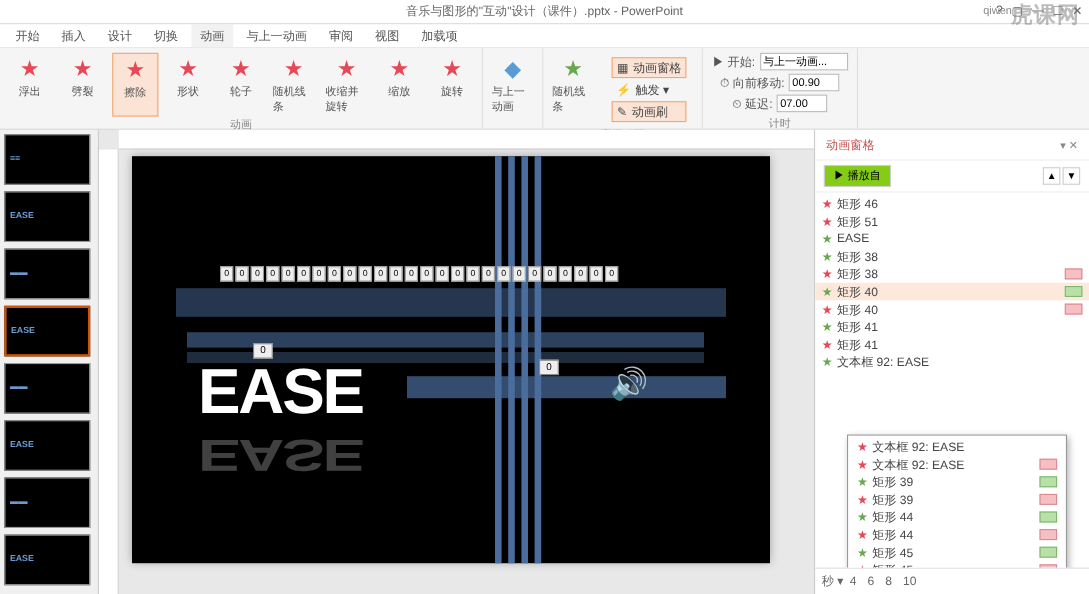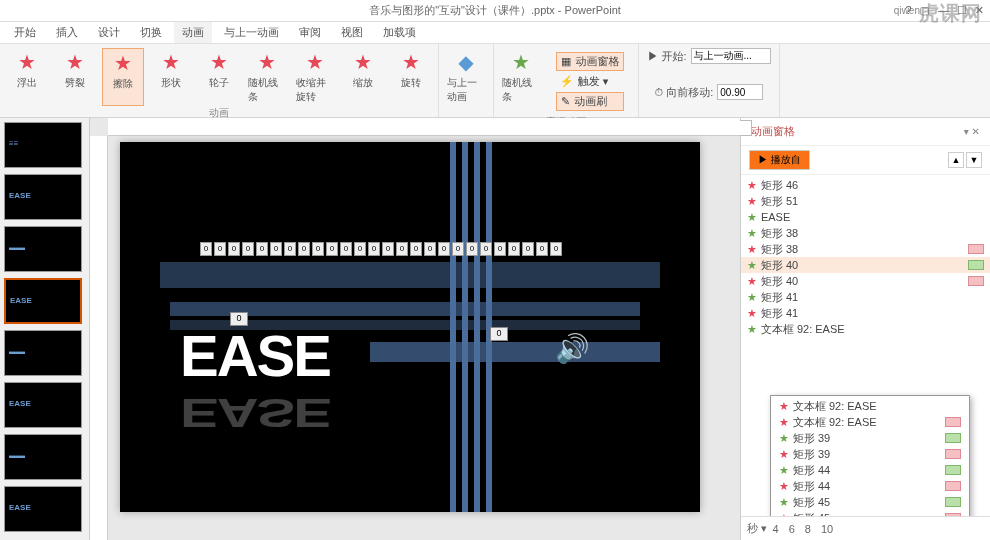--- a/index.html
+++ b/index.html
@@ -16,21 +16,21 @@
 .ribbon-group .label{font-size:10px;color:#888;margin-top:auto}
 .anim-items{display:flex;gap:6px}
 .anim-item{display:flex;flex-direction:column;align-items:center;width:42px;padding:2px;cursor:pointer}
 .anim-item.sel{background:#fbe4d5;border:1px solid #f2a76e}
 .anim-item .star{width:24px;height:24px;display:flex;align-items:center;justify-content:center;color:#e74856;font-size:20px}
 .anim-item .star.green{color:#6aa84f}
 .anim-item .nm{font-size:10px;color:#555;margin-top:2px}
 .adv-group{padding:4px 8px;display:flex;flex-direction:column;gap:2px}
 .adv-btn{display:flex;align-items:center;gap:4px;font-size:10px;color:#444;padding:1px 4px;cursor:pointer}
 .adv-btn.sel{background:#fbe4d5;border:1px solid #f2a76e}
-.timing-group{padding:4px 8px;display:flex;flex-direction:column;gap:20px;font-size:10px;color:#555}
+.timing-group{padding:4px 8px;display:flex;flex-direction:column;gap:3px;font-size:10px;color:#555}
 .timing-row{display:flex;align-items:center;gap:4px;white-space:nowrap}
 .timing-row input{width:46px;height:16px;border:1px solid #bbb;font-size:10px;padding:0 2px}
 .workspace{display:flex;height:422px}
 .thumbs{width:90px;background:#f0f0f0;overflow:hidden;border-right:1px solid #ccc;padding:4px}
 .thumb{width:78px;height:46px;background:#000;margin-bottom:6px;border:1px solid #999;position:relative}
 .thumb.sel{border:2px solid #d35400}
 .thumb .mini{position:absolute;left:4px;top:16px;color:#6b9bd1;font-size:8px;font-weight:bold}
 .rulerarea{position:relative;flex:1;background:#e8e8e8}
 .hruler{height:18px;background:#fff;border-bottom:1px solid #ccc;margin-left:18px}
 .vruler{width:18px;background:#fff;border-right:1px solid #ccc;position:absolute;left:0;top:18px;bottom:0}
@@ -39,21 +39,21 @@
 .canvas .ease{position:absolute;left:60px;top:180px;font-size:58px;font-weight:900;color:#fff;font-family:Arial,sans-serif;letter-spacing:-2px}
 .canvas .ease-ref{position:absolute;left:60px;top:238px;font-size:58px;font-weight:900;color:#fff;font-family:Arial,sans-serif;letter-spacing:-2px;transform:scaleY(-0.7);opacity:.25}
 .canvas .vstripe{position:absolute;top:0;bottom:0;width:6px;background:#4a6d9c}
 .canvas .tags{position:absolute;left:80px;top:100px;display:flex;gap:2px}
 .canvas .tags span{width:12px;height:14px;background:#eee;border:1px solid #999;font-size:8px;text-align:center;line-height:12px}
 .canvas .speaker{position:absolute;right:110px;top:190px;color:#bbb;font-size:28px}
 .animpane{width:250px;background:#fff;border-left:1px solid #ccc;display:flex;flex-direction:column}
 .animpane-title{padding:6px 10px;color:#c0504d;font-size:14px;border-bottom:1px solid #eee;display:flex;justify-content:space-between;align-items:center}
 .animpane-title .dd{font-size:10px;color:#888;cursor:pointer}
 .animpane-play{padding:4px 8px;display:flex;align-items:center;gap:6px;border-bottom:1px solid #eee}
-.animpane-play button{padding:2px 8px;border:1px solid #ccc;background:#f97316;font-size:10px;cursor:pointer}
+.animpane-play button{padding:2px 8px;border:1px solid #ccc;background:#84cc16;font-size:10px;cursor:pointer}
 .animpane-play .updown{margin-left:auto;display:flex;gap:2px}
 .animpane-play .updown span{width:16px;height:16px;border:1px solid #ccc;text-align:center;line-height:14px;cursor:pointer;font-size:9px}
 .animlist{flex:1;overflow:hidden;padding:2px 0;position:relative}
 .animrow{display:flex;align-items:center;padding:1px 6px;gap:4px;font-size:10px;color:#444;cursor:pointer;height:16px}
 .animrow.sel{background:#fde9dc}
 .animrow .star{font-size:11px}
 .animrow .star.red{color:#e74856}
 .animrow .star.green{color:#6aa84f}
 .animrow .bar{height:10px;width:16px;margin-left:auto}
 .animrow .bar.pink{background:#f5bfc3;border:1px solid #d98c92}

